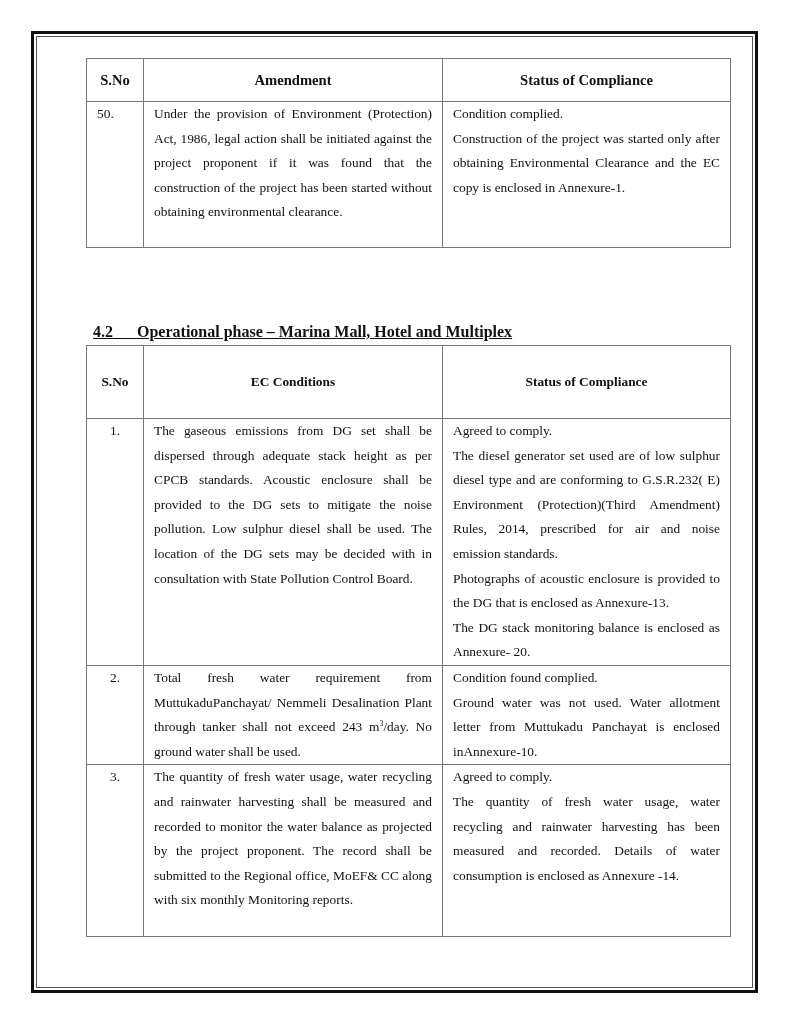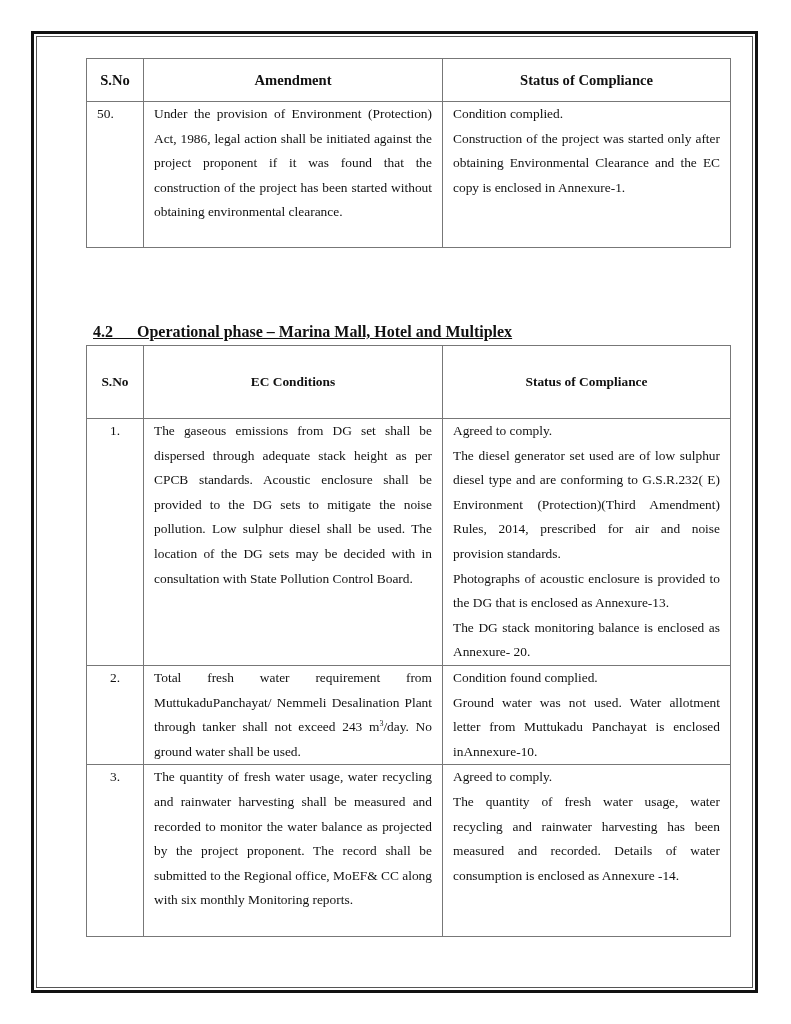--- a/index.html
+++ b/index.html
@@ -56,21 +56,21 @@
       <tr>
     <th class="c-sno">S.No</th>
     <th class="c-cond">EC Conditions</th>
     <th>Status of Compliance</th>
   </tr>
   <tr style="height:245px">
     <td class="center">1.</td>
     <td class="just">The gaseous emissions from DG set shall be dispersed through adequate stack height as per CPCB standards. Acoustic enclosure shall be provided to the DG sets to mitigate the noise pollution. Low sulphur diesel shall be used. The location of the DG sets may be decided with in consultation with State Pollution Control Board.</td>
     <td class="just">
       <span class="para bold">Agreed to comply.</span>
-      <span class="para">The diesel generator set used are of low sulphur diesel type and are conforming to G.S.R.232( E) Environment (Protection)(Third Amendment) Rules, 2014, prescribed for air and noise provision standards.</span>
+      <span class="para">The diesel generator set used are of low sulphur diesel type and are conforming to G.S.R.232( E) Environment (Protection)(Third Amendment) Rules, 2014, prescribed for air and noise emission standards.</span>
       <span class="para"><span>Photographs of acoustic enclosure is provided to the DG that is enclosed as </span><span class="bold">Annexure-13</span><span>.</span></span>
       <span class="para"><span>The DG stack monitoring balance is enclosed as </span><span class="bold">Annexure- 20.</span></span>
     </td>
   </tr>
   <tr style="height:98px">
     <td class="center">2.</td>
     <td class="just"><span>Total fresh water requirement from MuttukaduPanchayat/ Nemmeli Desalination Plant through tanker shall not exceed 243 m</span><sup style="font-size:8px;line-height:0">3</sup><span>/day. No ground water shall be used.</span></td>
     <td class="just">
       <span class="para bold">Condition found complied.</span>
       <span>Ground water was not used. Water allotment letter from Muttukadu Panchayat is enclosed in</span><span class="bold">Annexure-10.</span>

